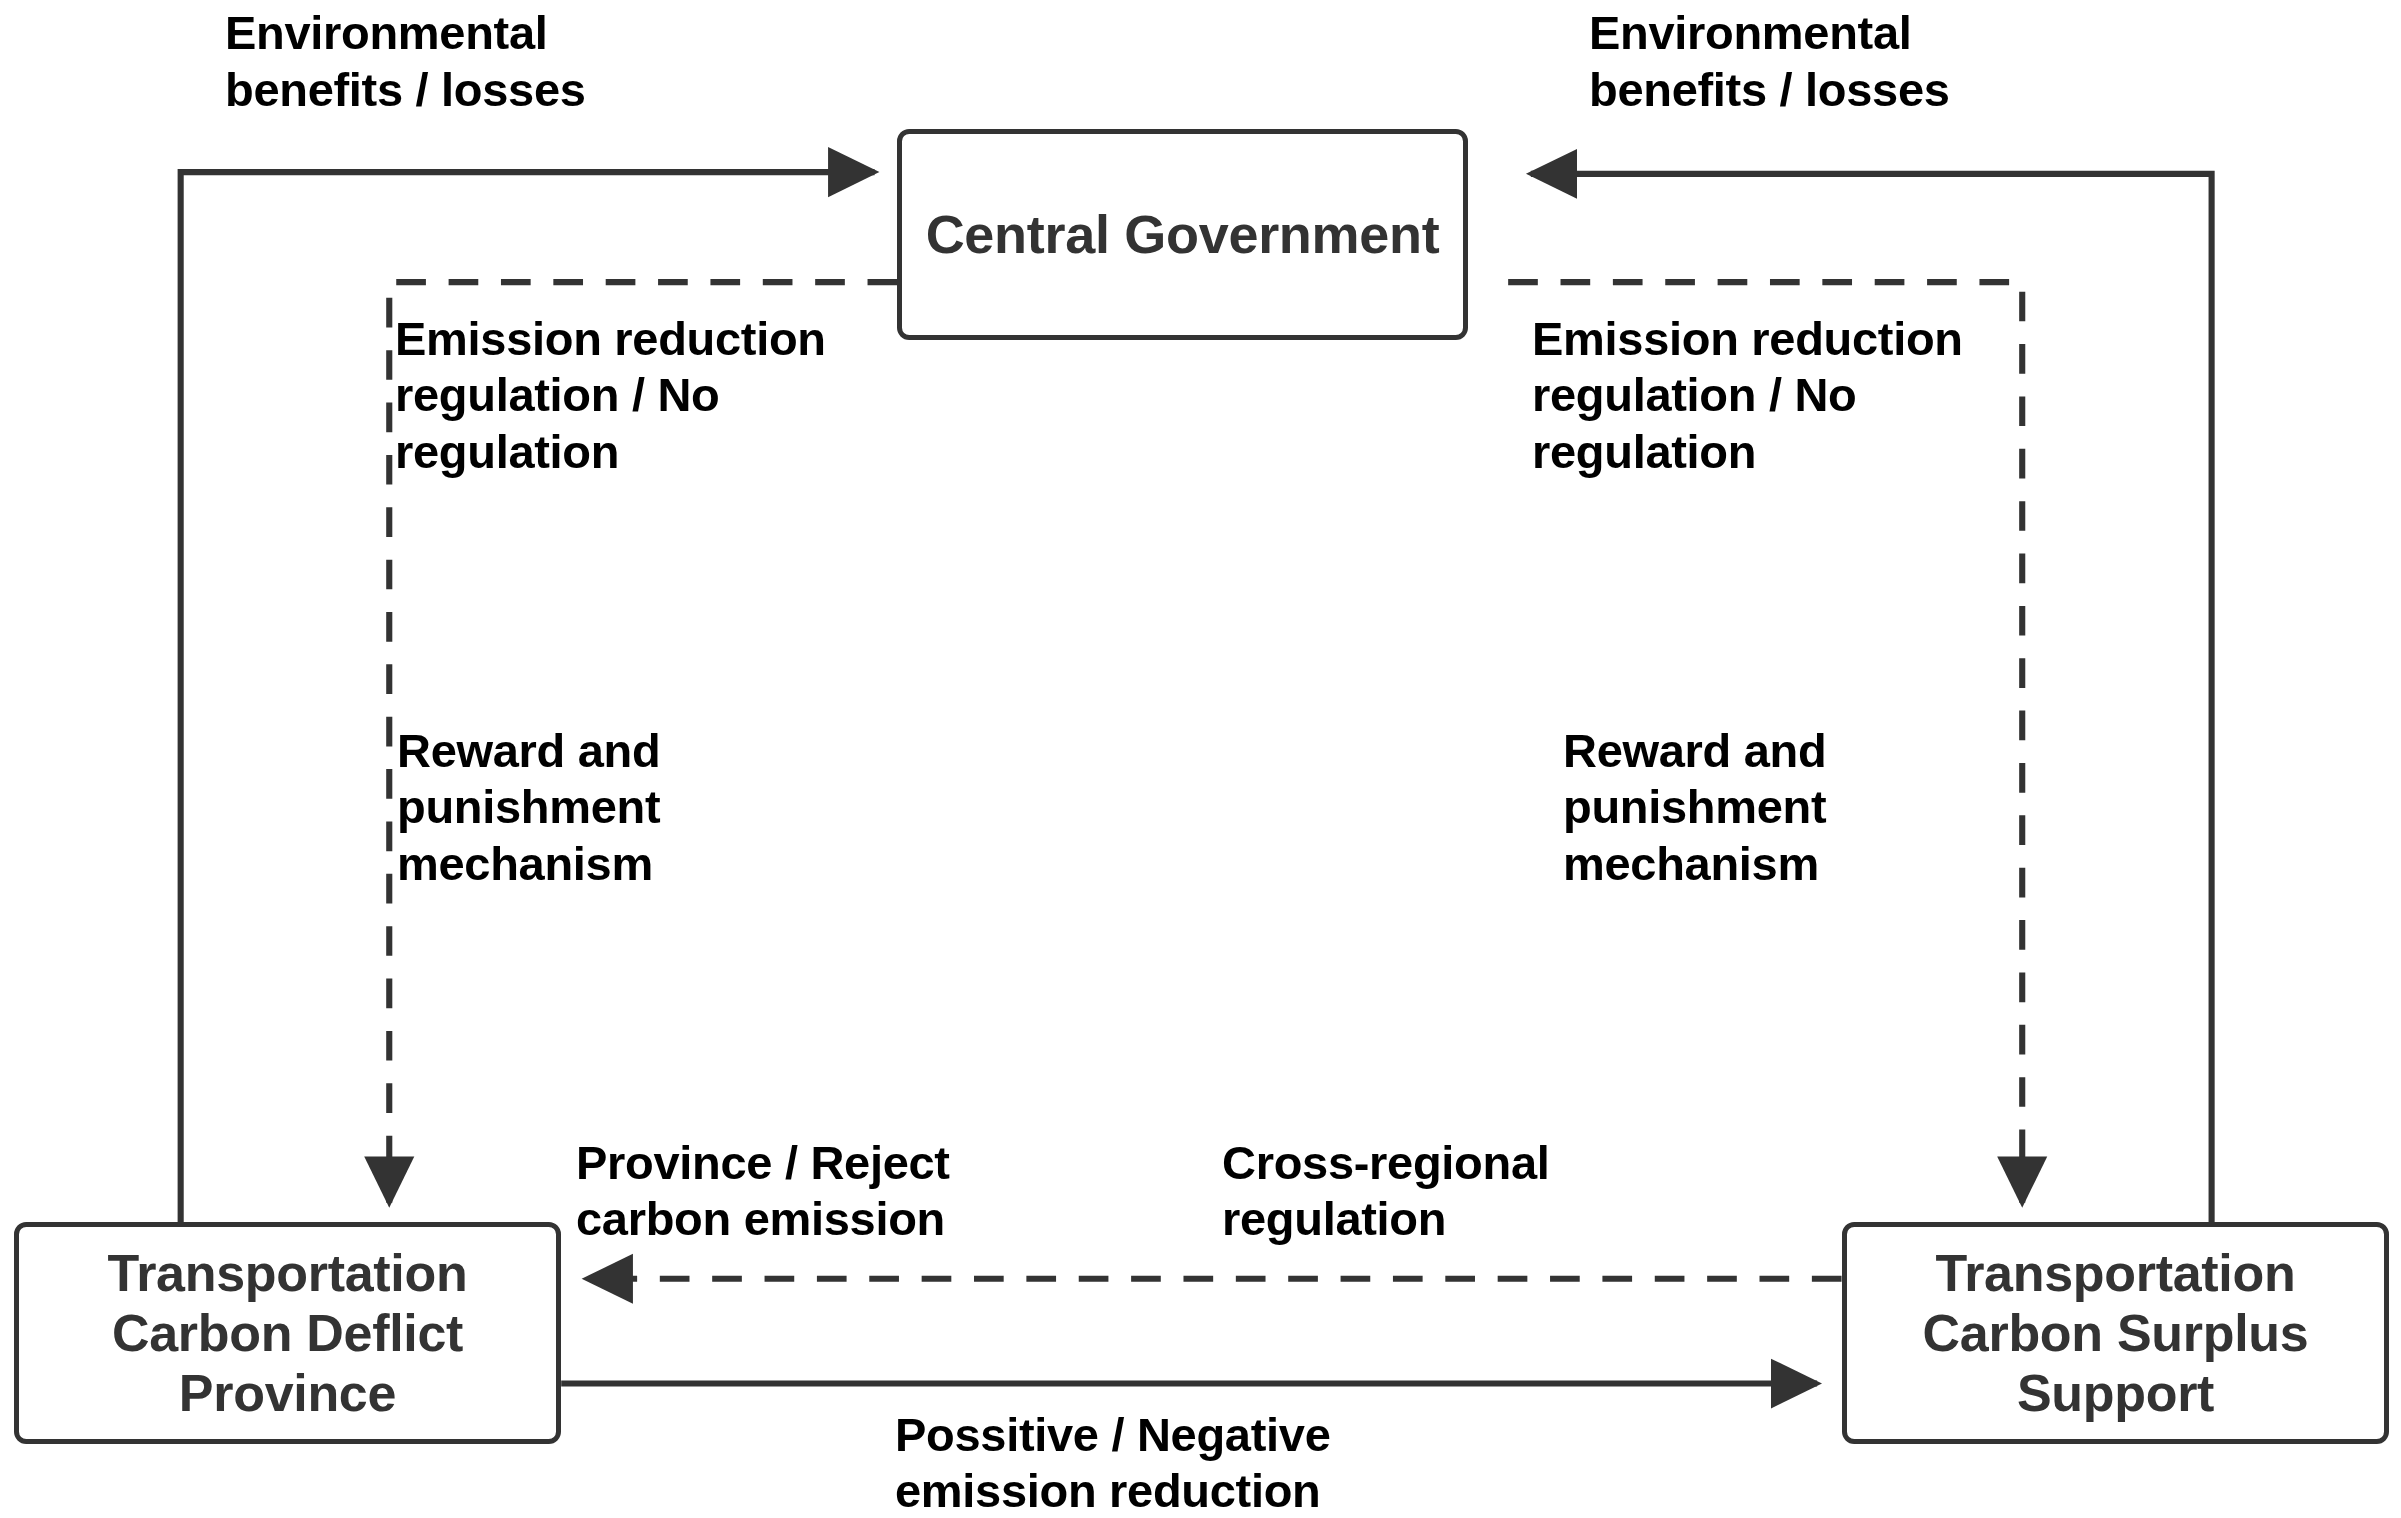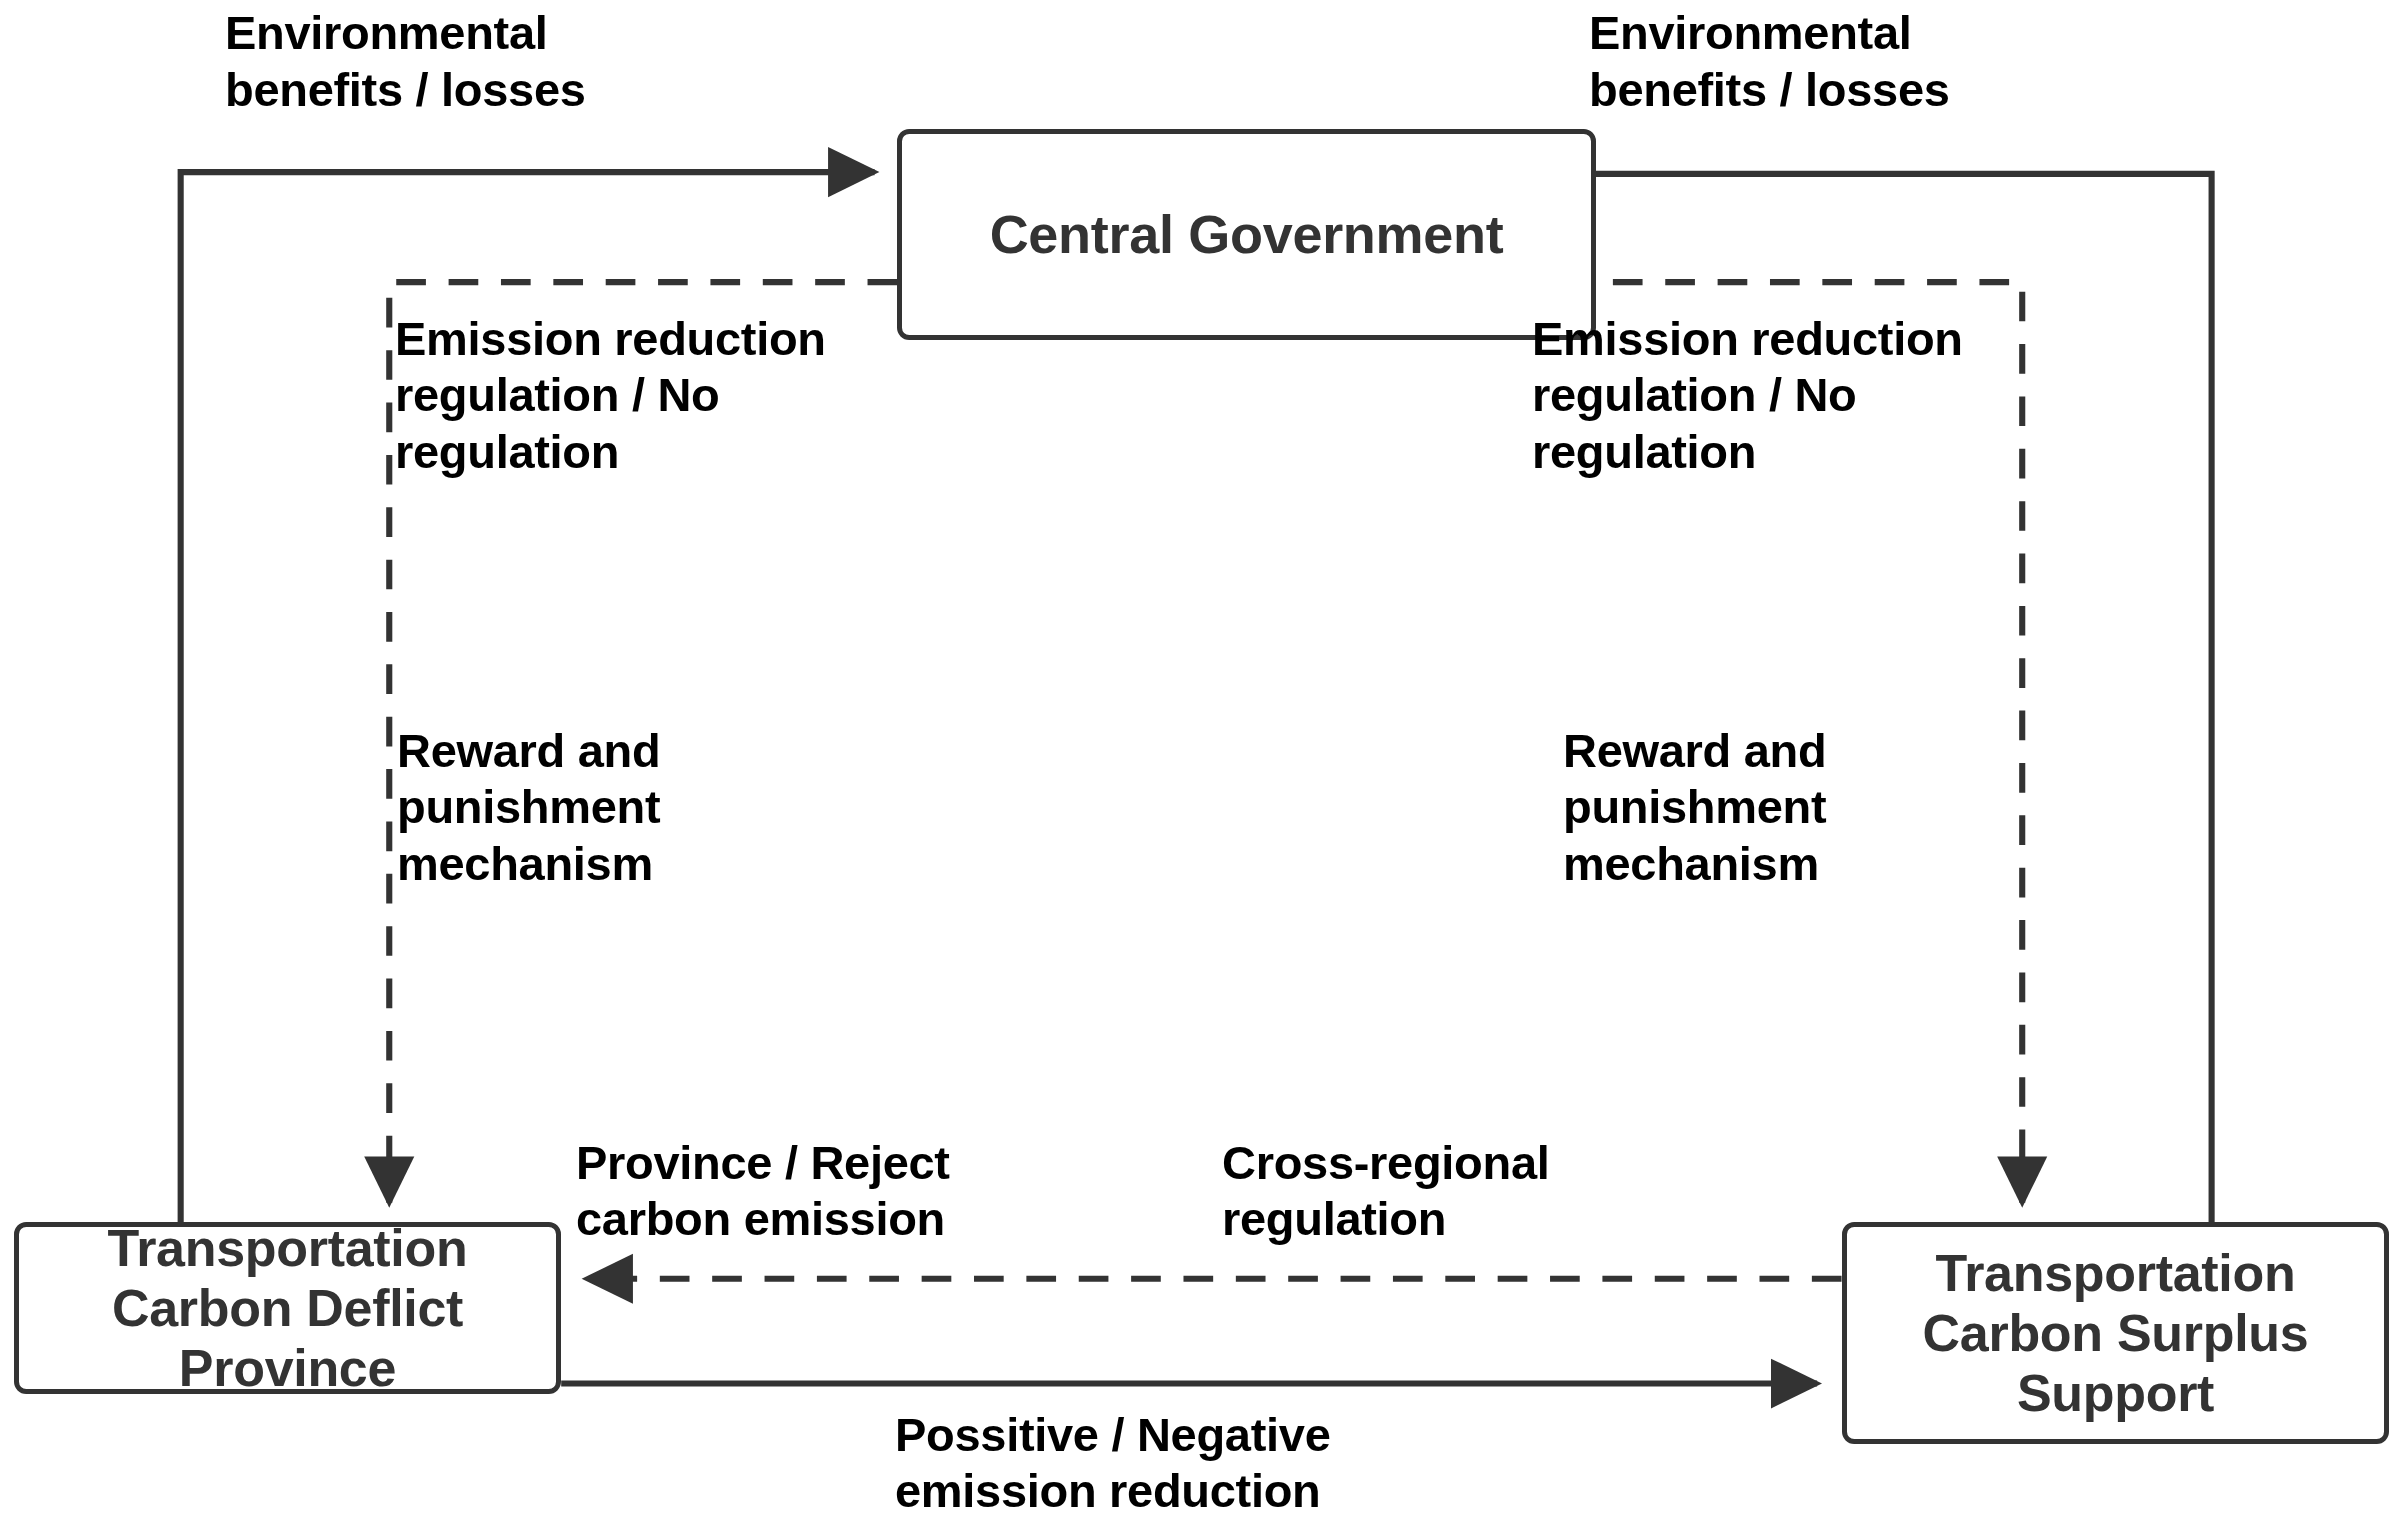--- a/index.html
+++ b/index.html
@@ -33,29 +33,29 @@
     justify-content: center;
     text-align: center;
     color: #333333;
     font-weight: bold;
     line-height: 1.16;
     letter-spacing: -0.3px;
   }
   #node-central {
     left: 897px;
     top: 129px;
-    width: 699px;
+    width: 571px;
     height: 211px;
     font-size: 54px;
   }
   #node-deficit {
     left: 14px;
     top: 1222px;
     width: 547px;
-    height: 172px;
+    height: 222px;
     font-size: 52px;
   }
   #node-surplus {
     left: 1842px;
     top: 1222px;
     width: 547px;
     height: 222px;
     font-size: 52px;
   }
   .edge-label {

